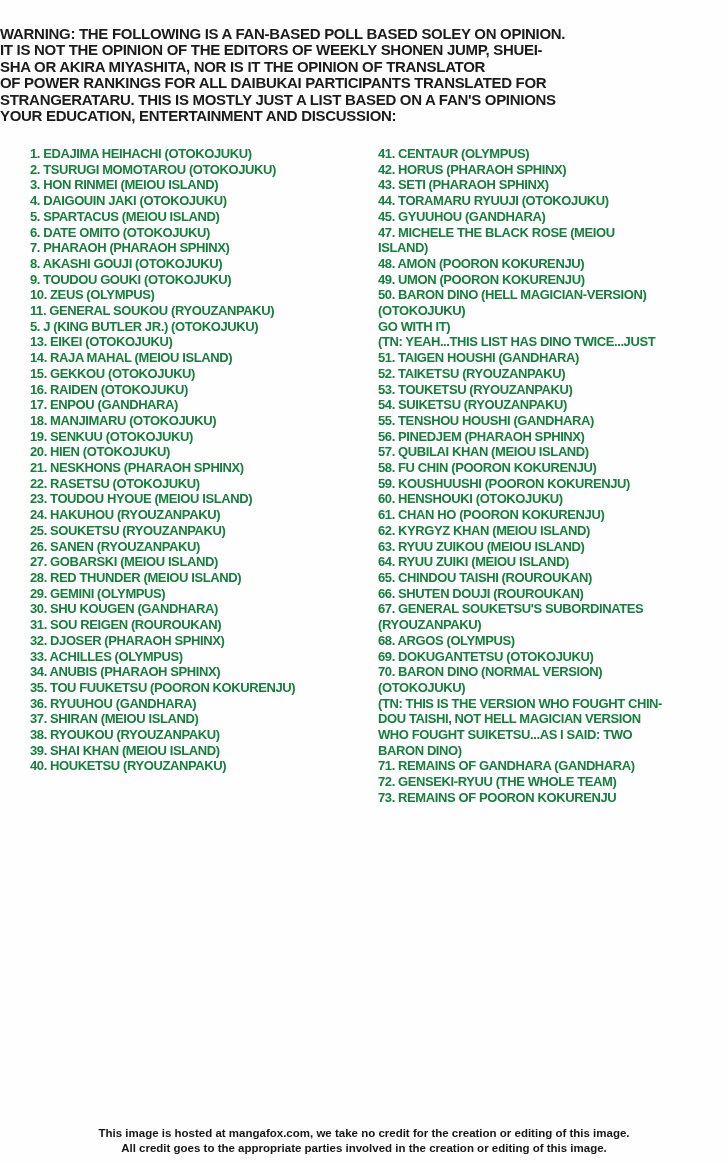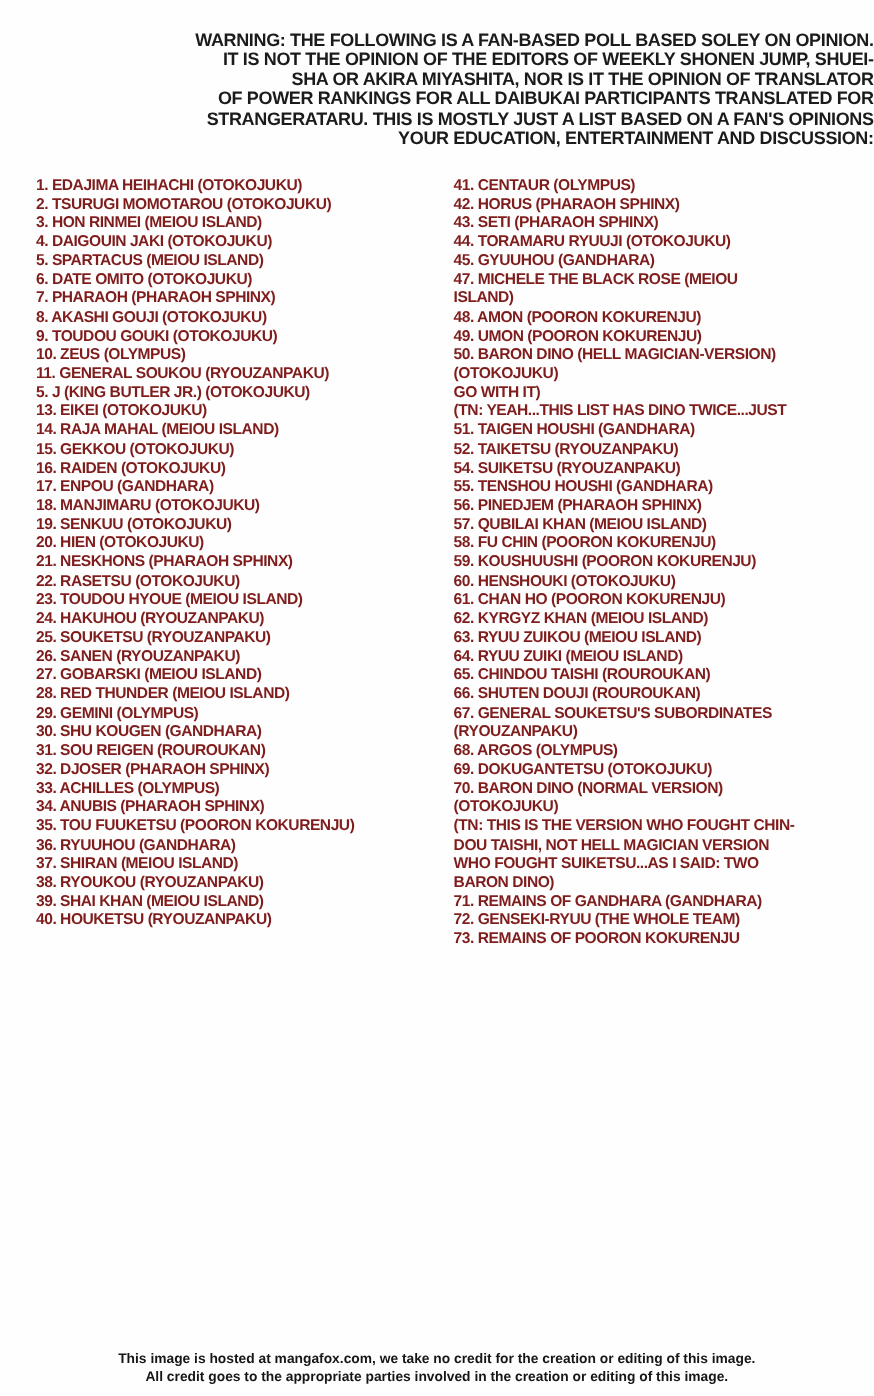--- a/index.html
+++ b/index.html
@@ -18,37 +18,37 @@
     position: absolute;
     inset: 0;
     background: #fffefe;
   }
   
   .warning {
     position: absolute;
     top: 26px;
     left: 0;
     width: 728px;
-    text-align: right;
+    text-align: left;
     font-weight: bold;
     font-size: 15px;
     line-height: 16.4px;
     letter-spacing: -0.3px;
     color: #1b1b1b;
     white-space: nowrap;
   }
   
   .col {
     position: absolute;
     top: 146px;
     font-weight: bold;
     font-size: 13px;
     line-height: 15.7px;
     letter-spacing: -0.4px;
-    color: #7f1d1d;
+    color: #15803d;
     white-space: nowrap;
   }
   .col-left  { left: 30px;  width: 348px; }
   .col-right { left: 378px; width: 350px; }
   .col > div, .warning > div {
     white-space: nowrap;
   }
   
   .footer {
     position: absolute;
@@ -128,20 +128,21 @@
       <div>47. MICHELE THE BLACK ROSE (MEIOU</div>
       <div>ISLAND)</div>
       <div>48. AMON (POORON KOKURENJU)</div>
       <div>49. UMON (POORON KOKURENJU)</div>
       <div>50. BARON DINO (HELL MAGICIAN-VERSION)</div>
       <div>(OTOKOJUKU)</div>
       <div>GO WITH IT)</div>
       <div>(TN: YEAH...THIS LIST HAS DINO TWICE...JUST</div>
       <div>51. TAIGEN HOUSHI (GANDHARA)</div>
       <div>52. TAIKETSU (RYOUZANPAKU)</div>
+      <div>53. TOUKETSU (RYOUZANPAKU)</div>
       <div>54. SUIKETSU (RYOUZANPAKU)</div>
       <div>55. TENSHOU HOUSHI (GANDHARA)</div>
       <div>56. PINEDJEM (PHARAOH SPHINX)</div>
       <div>57. QUBILAI KHAN (MEIOU ISLAND)</div>
       <div>58. FU CHIN (POORON KOKURENJU)</div>
       <div>59. KOUSHUUSHI (POORON KOKURENJU)</div>
       <div>60. HENSHOUKI (OTOKOJUKU)</div>
       <div>61. CHAN HO (POORON KOKURENJU)</div>
       <div>62. KYRGYZ KHAN (MEIOU ISLAND)</div>
       <div>63. RYUU ZUIKOU (MEIOU ISLAND)</div>

